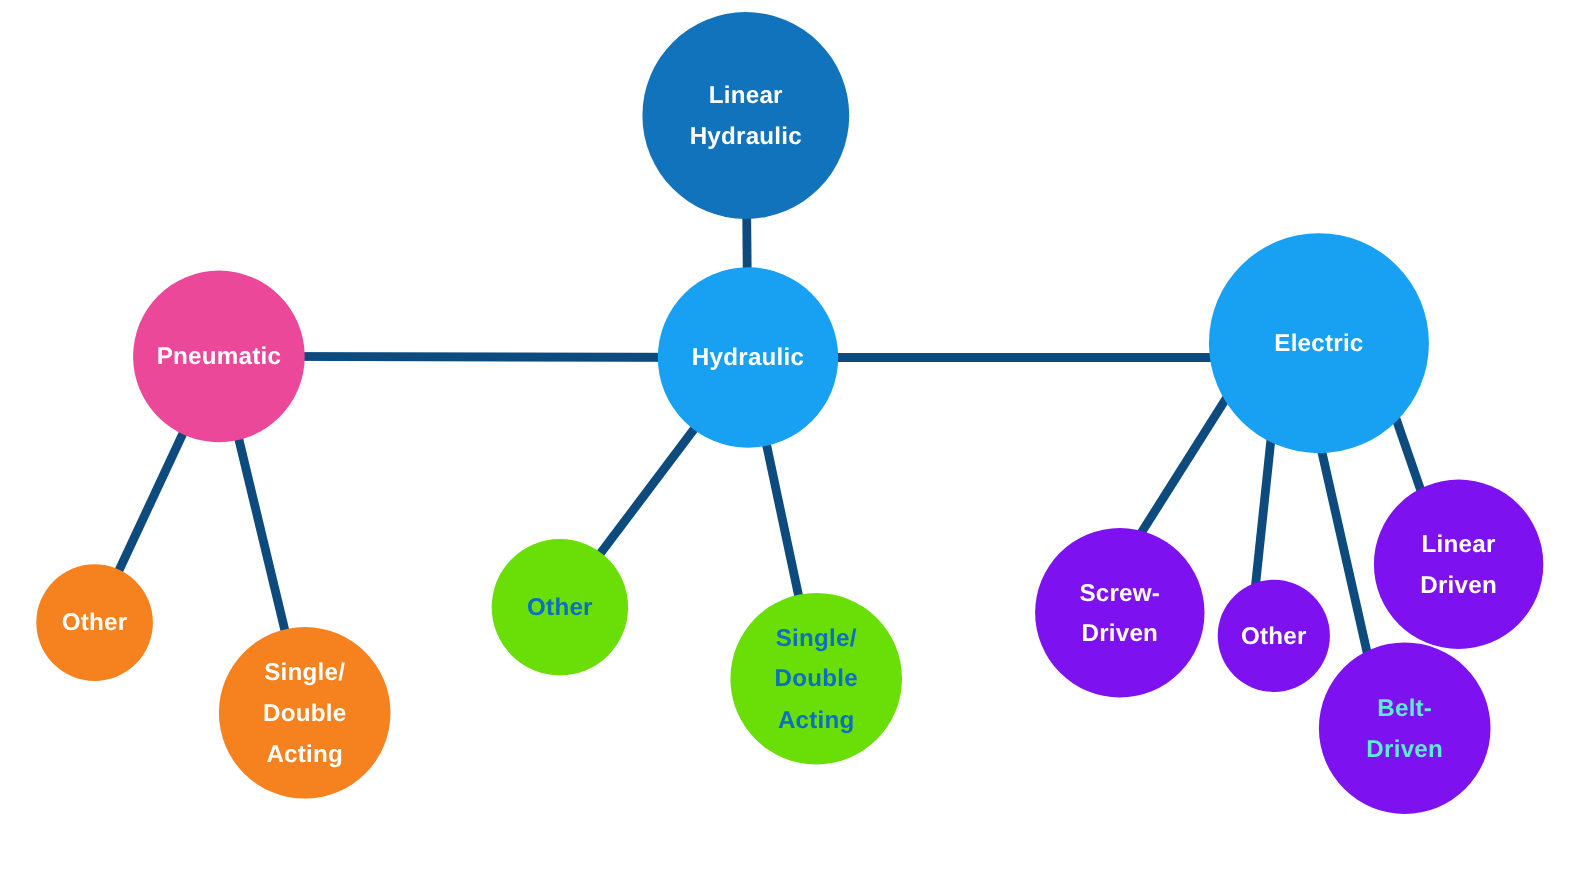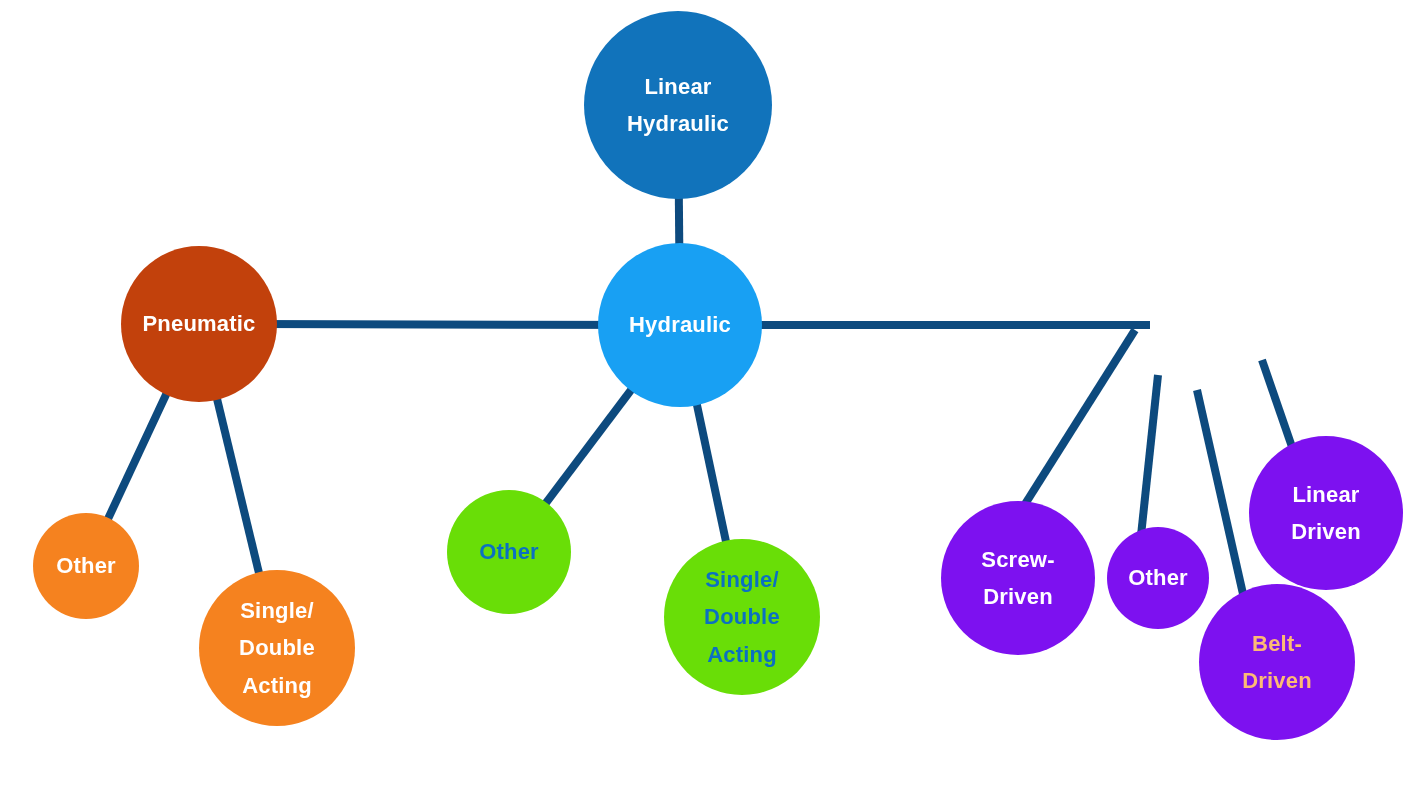--- a/index.html
+++ b/index.html
@@ -62,50 +62,53 @@
       <line x1="1135" y1="330" x2="1015" y2="520" stroke="#0D4A7E" stroke-width="8"></line>
       <line x1="1158" y1="375" x2="1140" y2="545" stroke="#0D4A7E" stroke-width="8"></line>
       <line x1="1197" y1="390" x2="1250" y2="625" stroke="#0D4A7E" stroke-width="8"></line>
       <line x1="1262" y1="360" x2="1300" y2="470" stroke="#0D4A7E" stroke-width="8"></line>
     </svg>
   <div class="nodes">
       <div class="node" style="left: 584px; top: 11px; width: 188px; height: 188px; background: rgb(17, 115, 187); color: rgb(255, 255, 255);">
         <div class="node-line">Linear</div>
         <div class="node-line">Hydraulic</div>
       </div>
-      <div class="node" style="left: 121px; top: 246px; width: 156px; height: 156px; background: #c2410c; color: rgb(255, 255, 255);">
+      <div class="node" style="left: 121px; top: 246px; width: 156px; height: 156px; background: #ec4899; color: rgb(255, 255, 255);">
         <div class="node-line">Pneumatic</div>
       </div>
       <div class="node" style="left: 598px; top: 243px; width: 164px; height: 164px; background: rgb(24, 160, 243); color: rgb(255, 255, 255);">
         <div class="node-line">Hydraulic</div>
+      </div>
+      <div class="node" style="left: 1099px; top: 212px; width: 200px; height: 200px; background: rgb(24, 160, 243); color: rgb(255, 255, 255);">
+        <div class="node-line">Electric</div>
       </div>
       <div class="node" style="left: 33px; top: 513px; width: 106px; height: 106px; background: rgb(245, 130, 31); color: rgb(255, 255, 255);">
         <div class="node-line">Other</div>
       </div>
       <div class="node" style="left: 199px; top: 570px; width: 156px; height: 156px; background: rgb(245, 130, 31); color: rgb(255, 255, 255);">
         <div class="node-line">Single/</div>
         <div class="node-line">Double</div>
         <div class="node-line">Acting</div>
       </div>
       <div class="node" style="left: 447px; top: 490px; width: 124px; height: 124px; background: rgb(105, 222, 7); color: rgb(11, 112, 194);">
         <div class="node-line">Other</div>
       </div>
       <div class="node" style="left: 664px; top: 539px; width: 156px; height: 156px; background: rgb(105, 222, 7); color: rgb(11, 112, 194);">
         <div class="node-line">Single/</div>
         <div class="node-line">Double</div>
         <div class="node-line">Acting</div>
       </div>
-      <div class="node" style="left: 941px; top: 501px; width: 154px; height: 154px; background: rgb(125, 17, 240); color: rgb(255, 255, 255);">
+      <div class="node" style="left: 941px; top: 480px; width: 154px; height: 154px; background: rgb(125, 17, 240); color: rgb(255, 255, 255);">
         <div class="node-line">Screw-</div>
         <div class="node-line">Driven</div>
       </div>
       <div class="node" style="left: 1107px; top: 527px; width: 102px; height: 102px; background: rgb(125, 17, 240); color: rgb(255, 255, 255);">
         <div class="node-line">Other</div>
       </div>
-      <div class="node" style="left: 1199px; top: 584px; width: 156px; height: 156px; background: rgb(125, 17, 240); color: #fdba74;">
+      <div class="node" style="left: 1199px; top: 584px; width: 156px; height: 156px; background: rgb(125, 17, 240); color: #5eead4;">
         <div class="node-line">Belt-</div>
         <div class="node-line">Driven</div>
       </div>
       <div class="node" style="left: 1249px; top: 436px; width: 154px; height: 154px; background: rgb(125, 17, 240); color: rgb(255, 255, 255);">
         <div class="node-line">Linear</div>
         <div class="node-line">Driven</div>
       </div>
     </div>
 </div>
 

